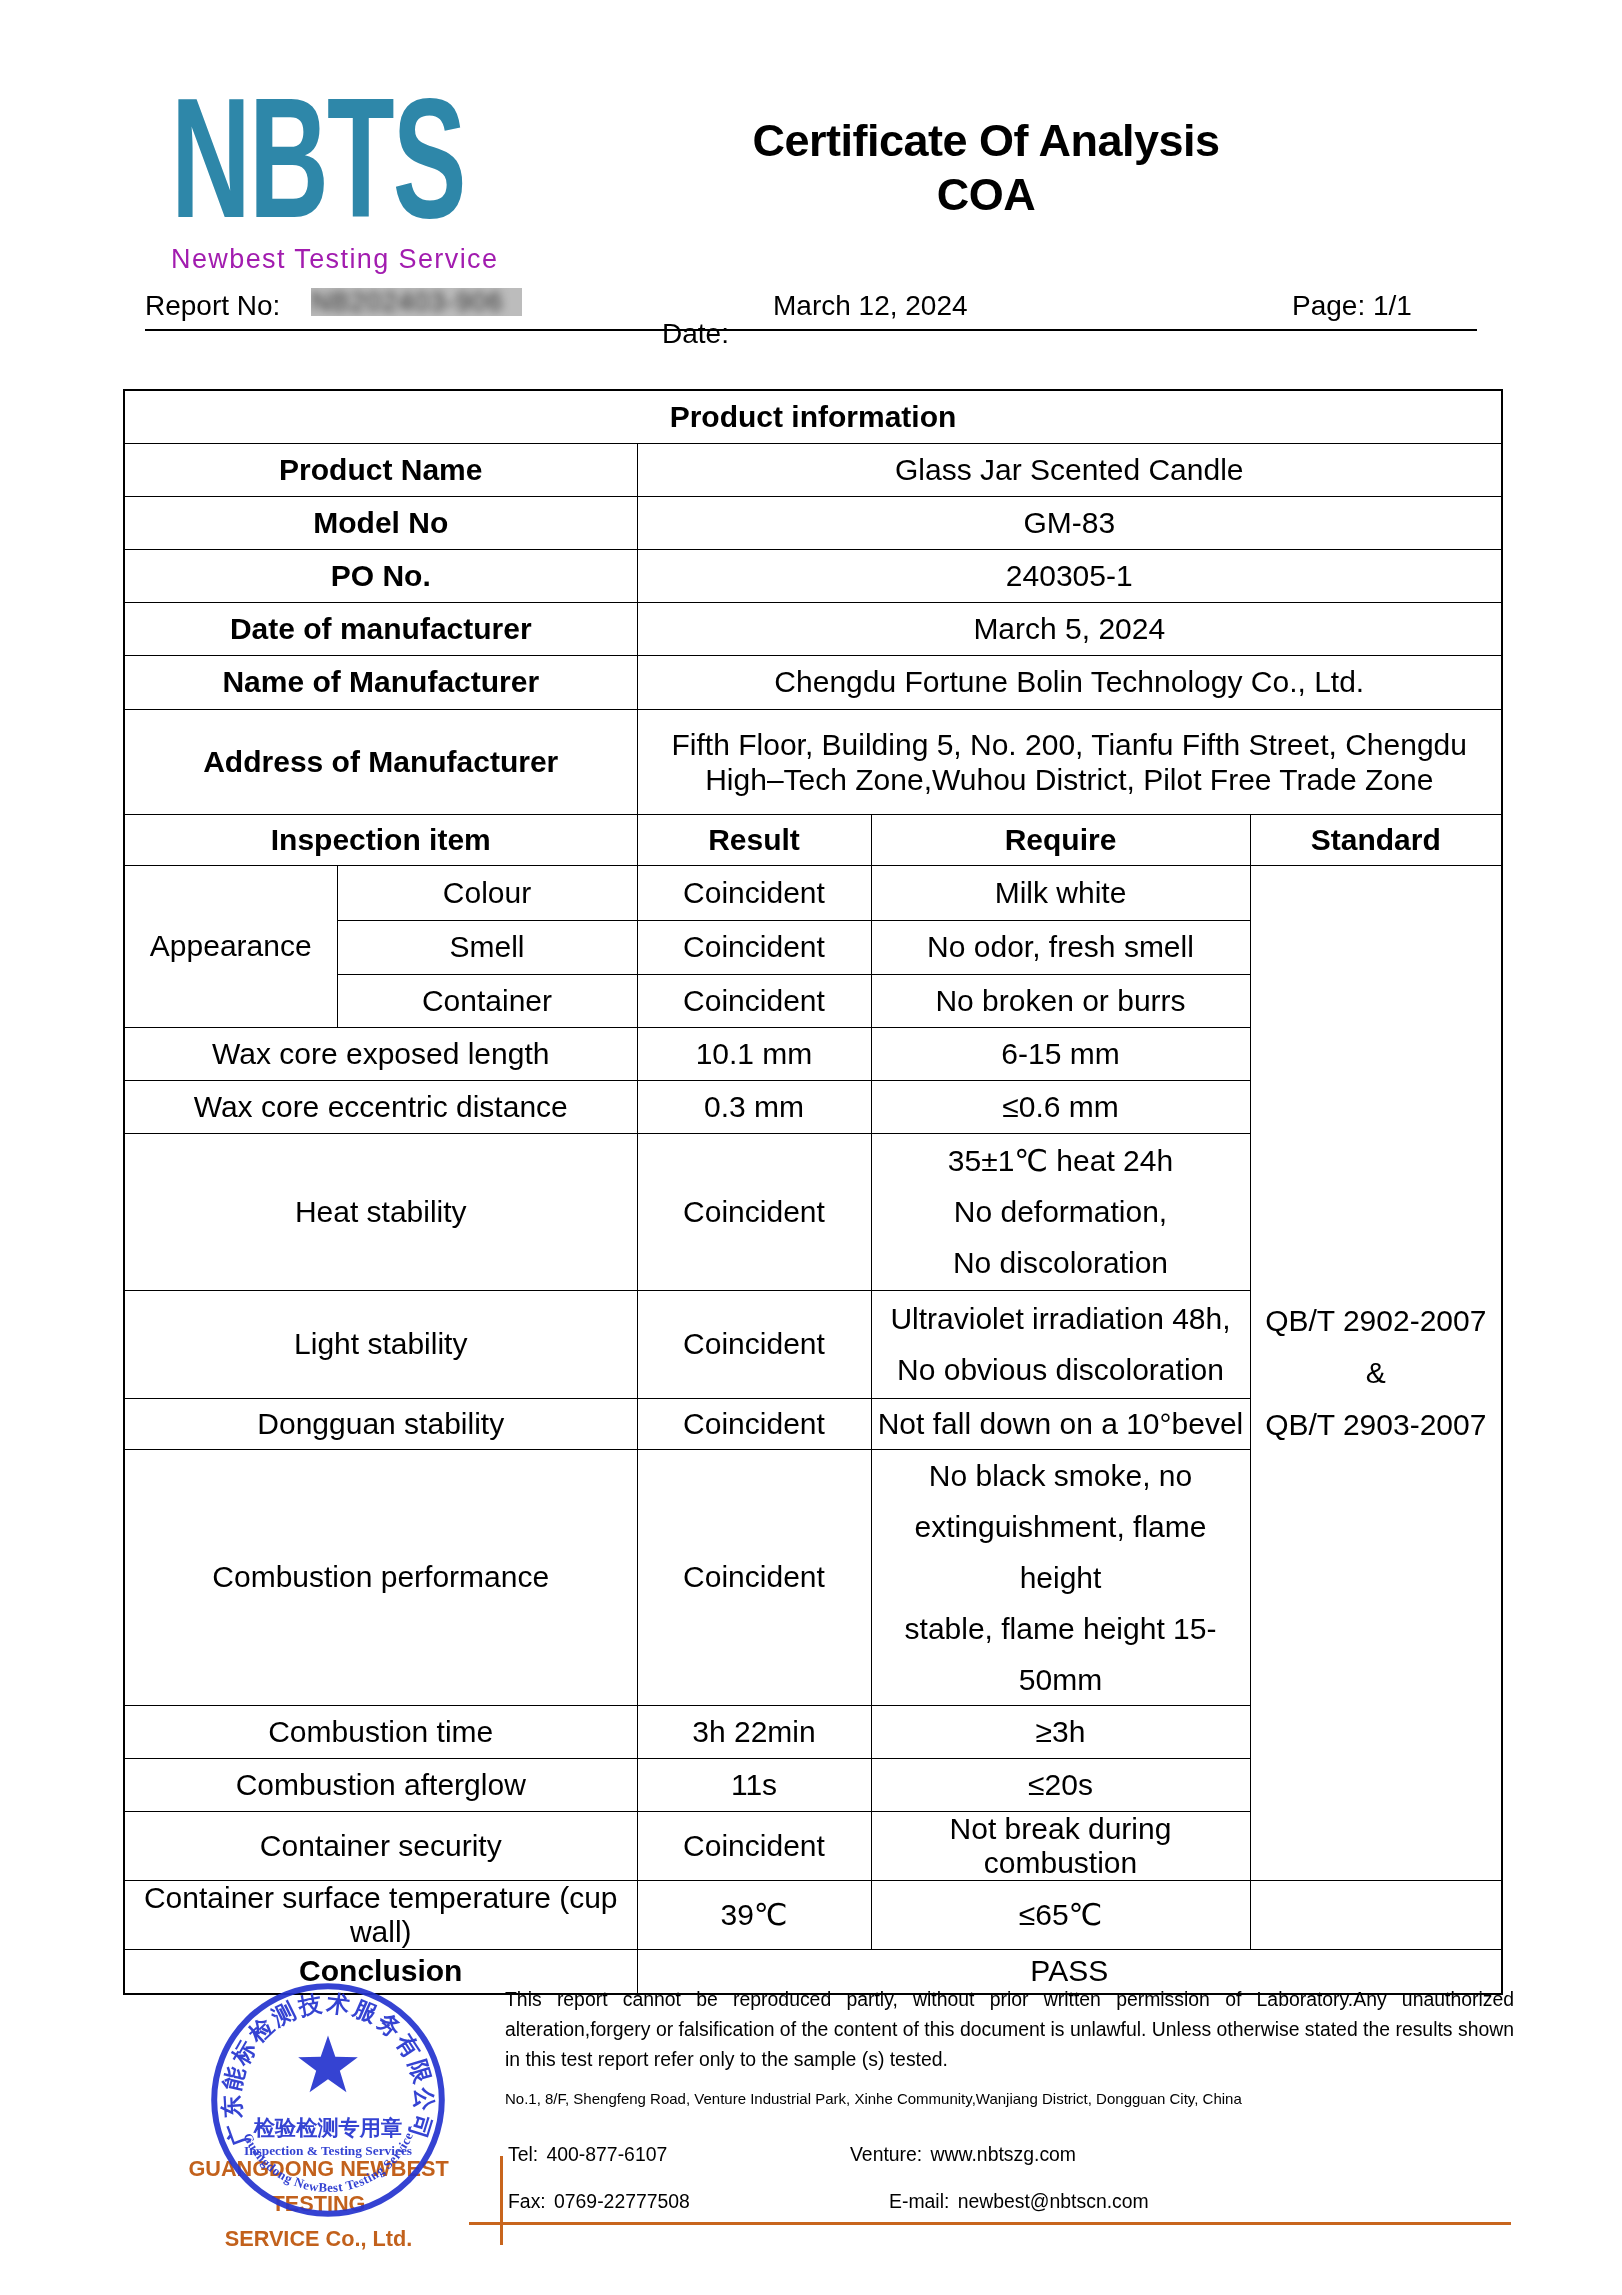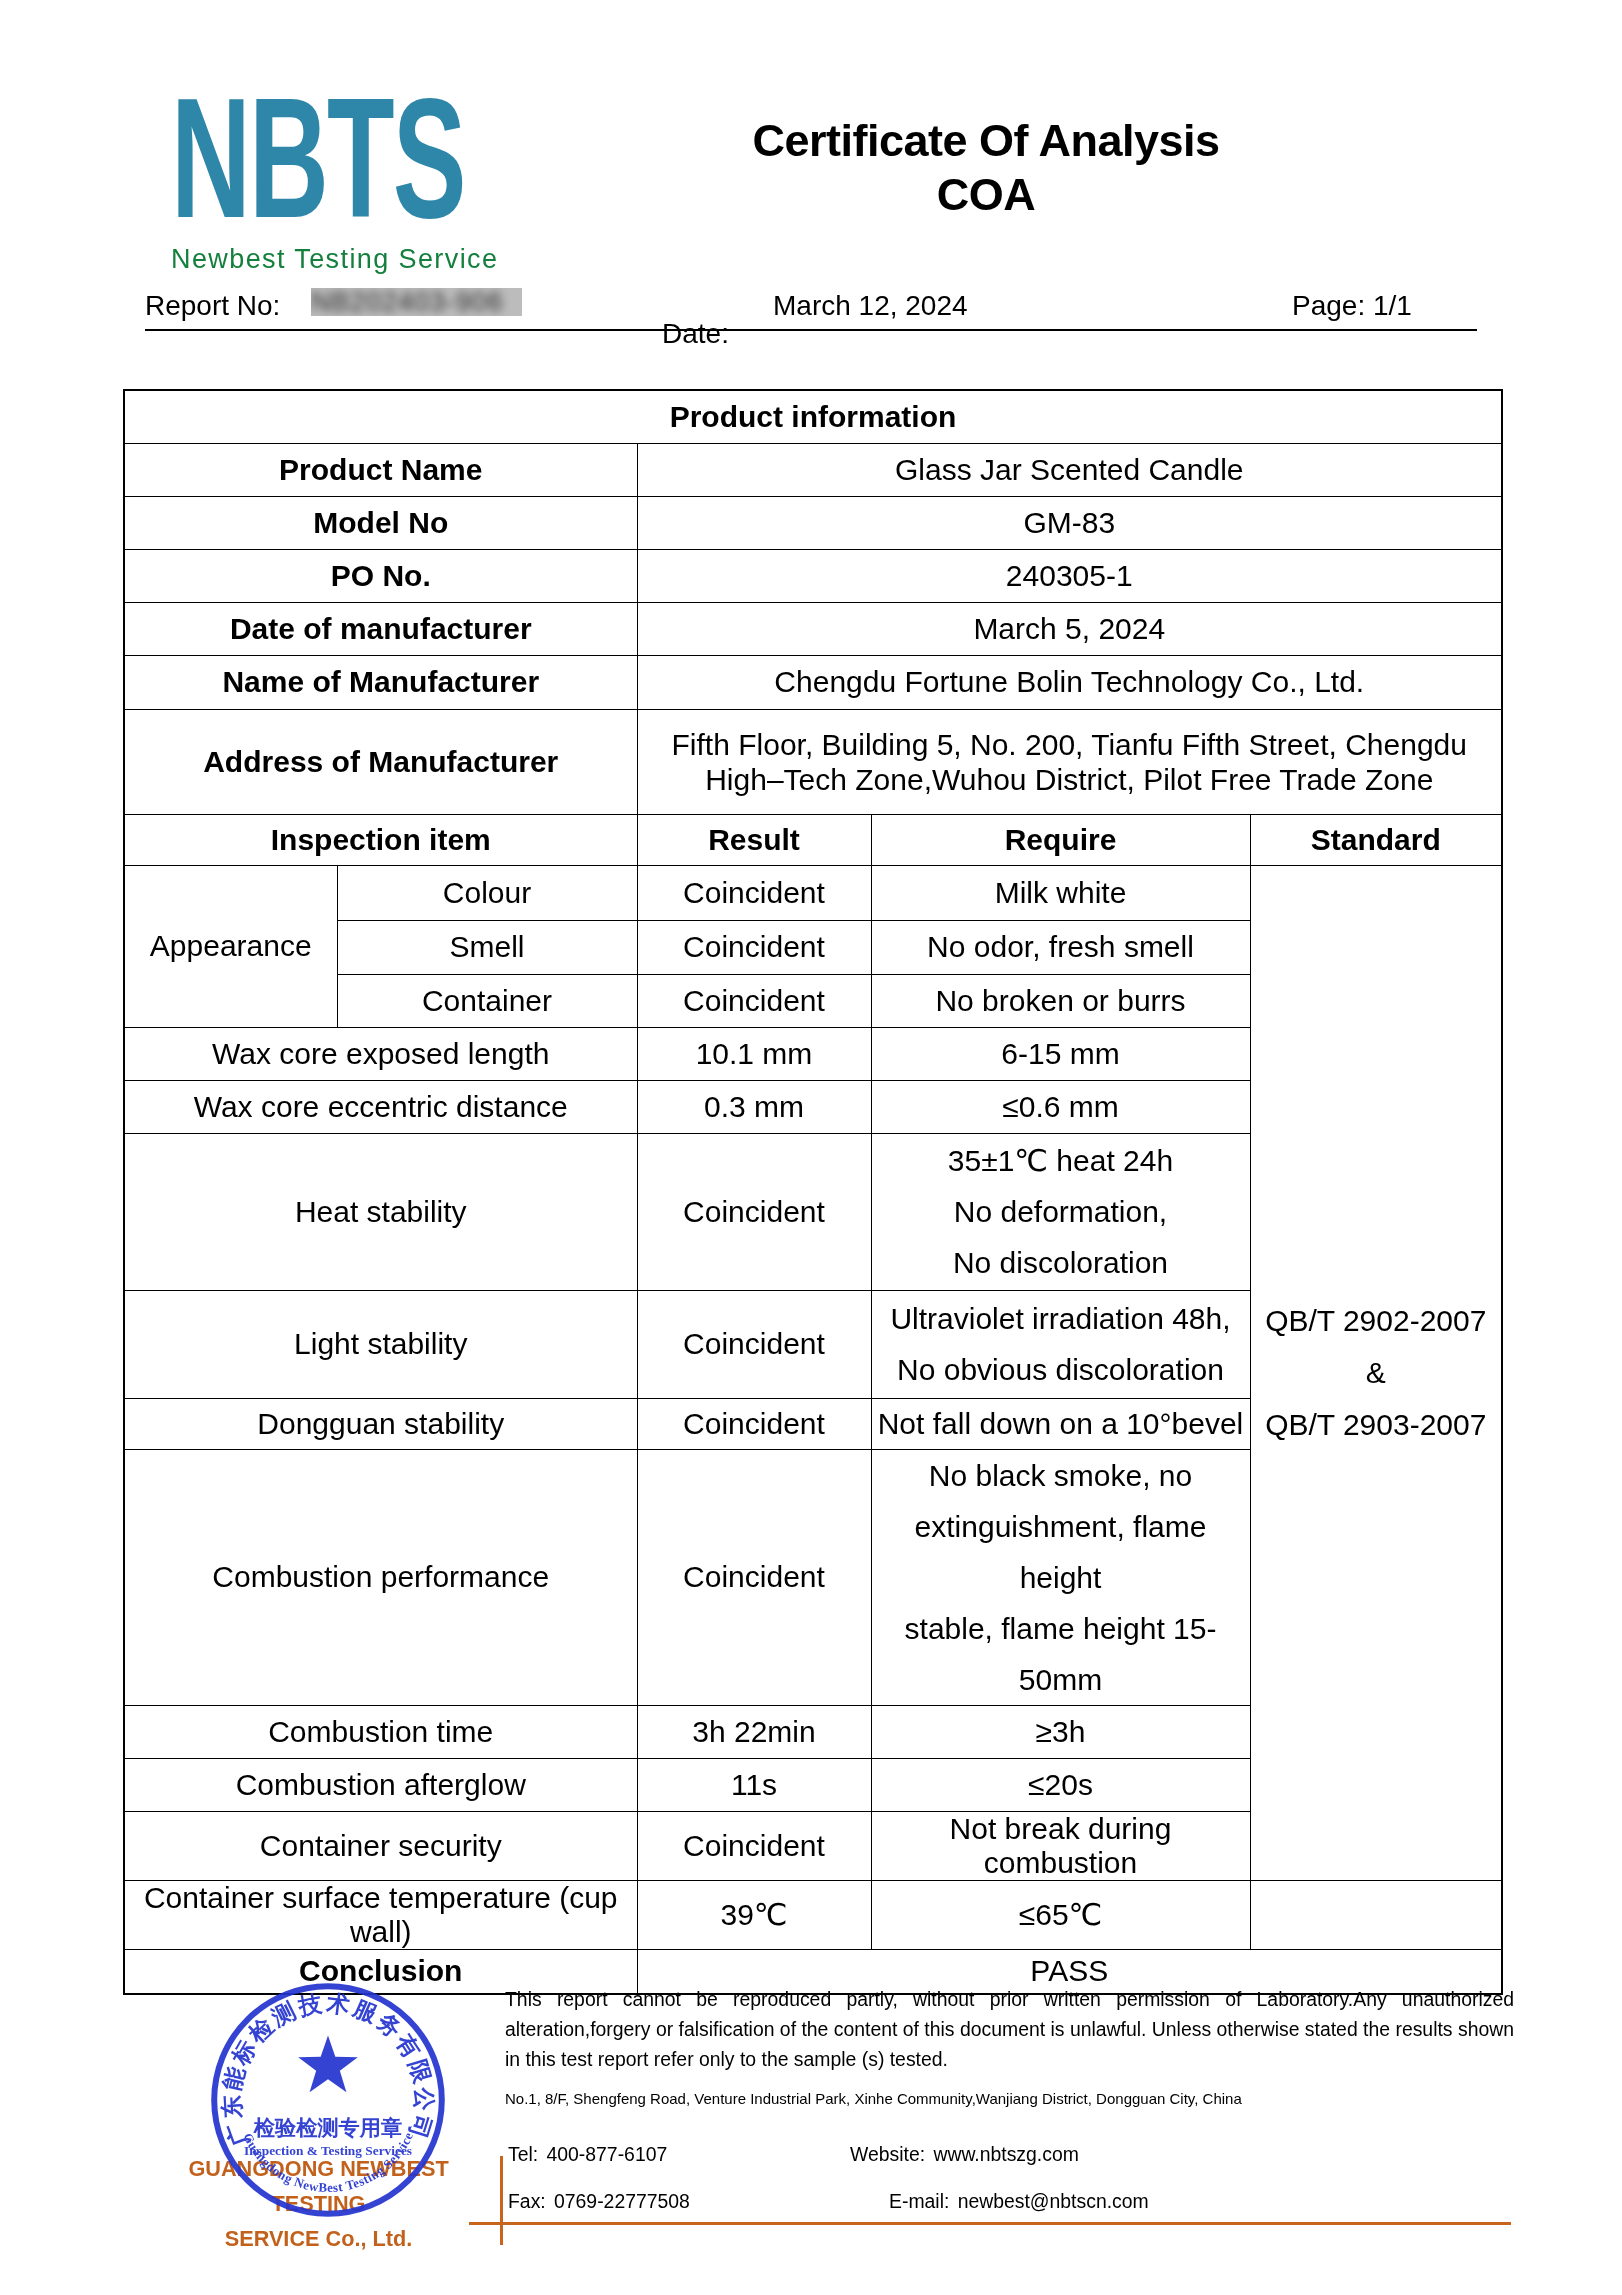--- a/index.html
+++ b/index.html
@@ -51,21 +51,21 @@
   .stamp{position:absolute;left:199px;top:1971px;z-index:2;opacity:0.92;}
   .v-orange{position:absolute;left:500px;top:2156px;width:2.8px;height:89px;z-index:0;}
   .h-orange{position:absolute;left:469px;top:2222px;width:1042px;height:3.2px;z-index:0;}
 </style>
 </head>
 <body>
 
 <div class="page">
 
   <div class="logo-letters" style="color:#2e87a9;">NBTS</div>
-  <div class="logo-tagline" style="color:#15803d;">Newbest Testing Service</div>
+  <div class="logo-tagline" style="color:#a21caf;">Newbest Testing Service</div>
 
   <div class="doc-title">
     <div>Certificate Of Analysis</div>
     <div>COA</div>
   </div>
 
   <div class="report-line">
     <span class="lbl rn-label">Report No:</span>
     <span class="rn-value">
       <span>NB202403-906</span>
@@ -234,21 +234,21 @@
     </text>
   </svg>
 
   <div class="disclaimer">This report cannot be reproduced partly, without prior written permission of Laboratory.Any unauthorized alteration,forgery or falsification of the content of this document is unlawful. Unless otherwise stated the results shown in this test report refer only to the sample (s)  tested.</div>
   <div class="lab-address">No.1, 8/F, Shengfeng Road, Venture Industrial Park, Xinhe Community,Wanjiang District, Dongguan City, China</div>
 
   <div class="contact c-tel">
     <span class="cl">Tel:</span><span>400-877-6107</span>
   </div>
   <div class="contact c-web">
-    <span class="cl">Website:</span><span>www.nbtszg.com</span>
+    <span class="cl">Venture:</span><span>www.nbtszg.com</span>
   </div>
   <div class="contact c-fax">
     <span class="cl">Fax:</span><span>0769-22777508</span>
   </div>
   <div class="contact c-email">
     <span class="cl">E-mail:</span><span>newbest@nbtscn.com</span>
   </div>
 
   <div class="v-orange" style="background:#c8651d;"></div>
   <div class="h-orange" style="background:#c8651d;"></div>

